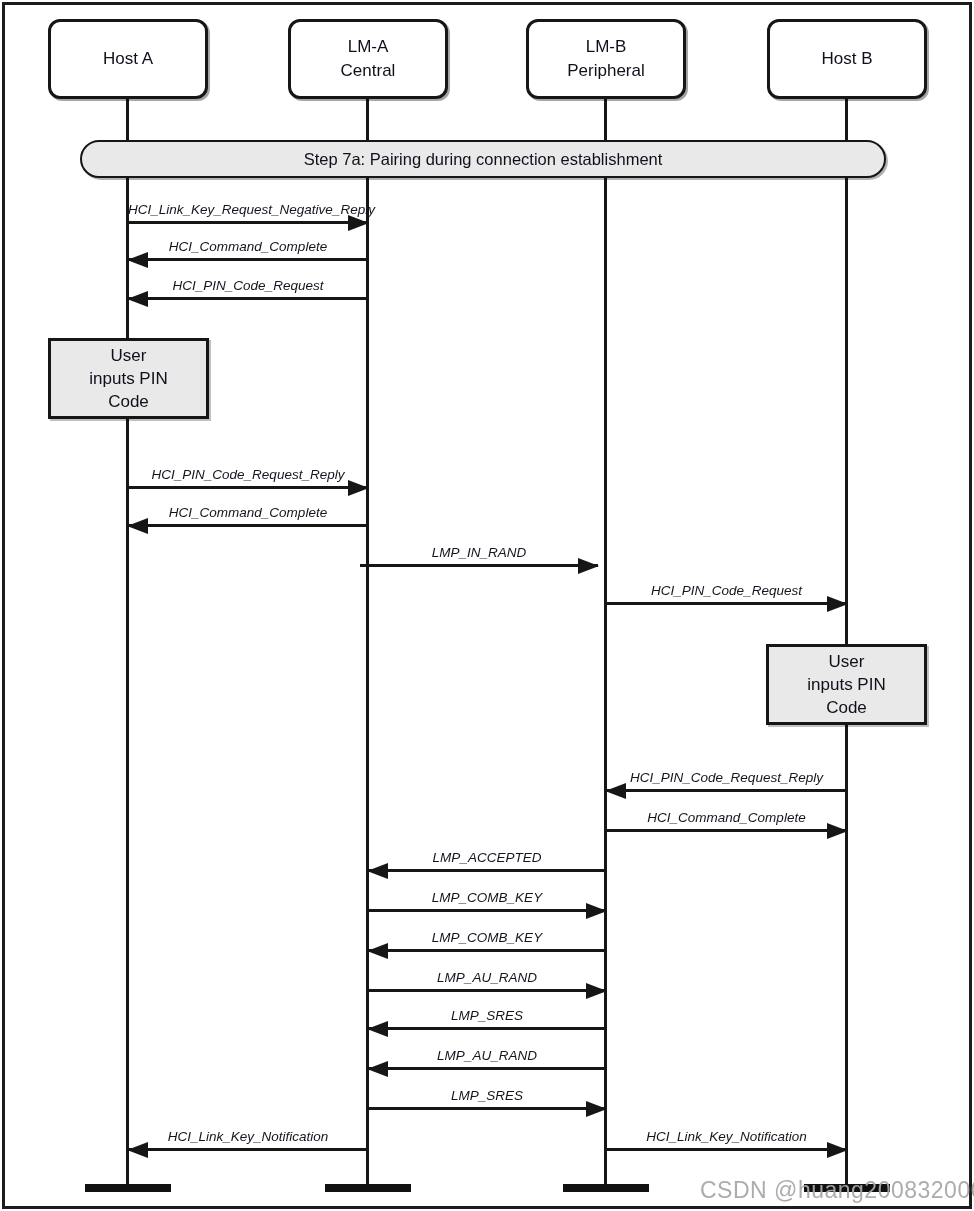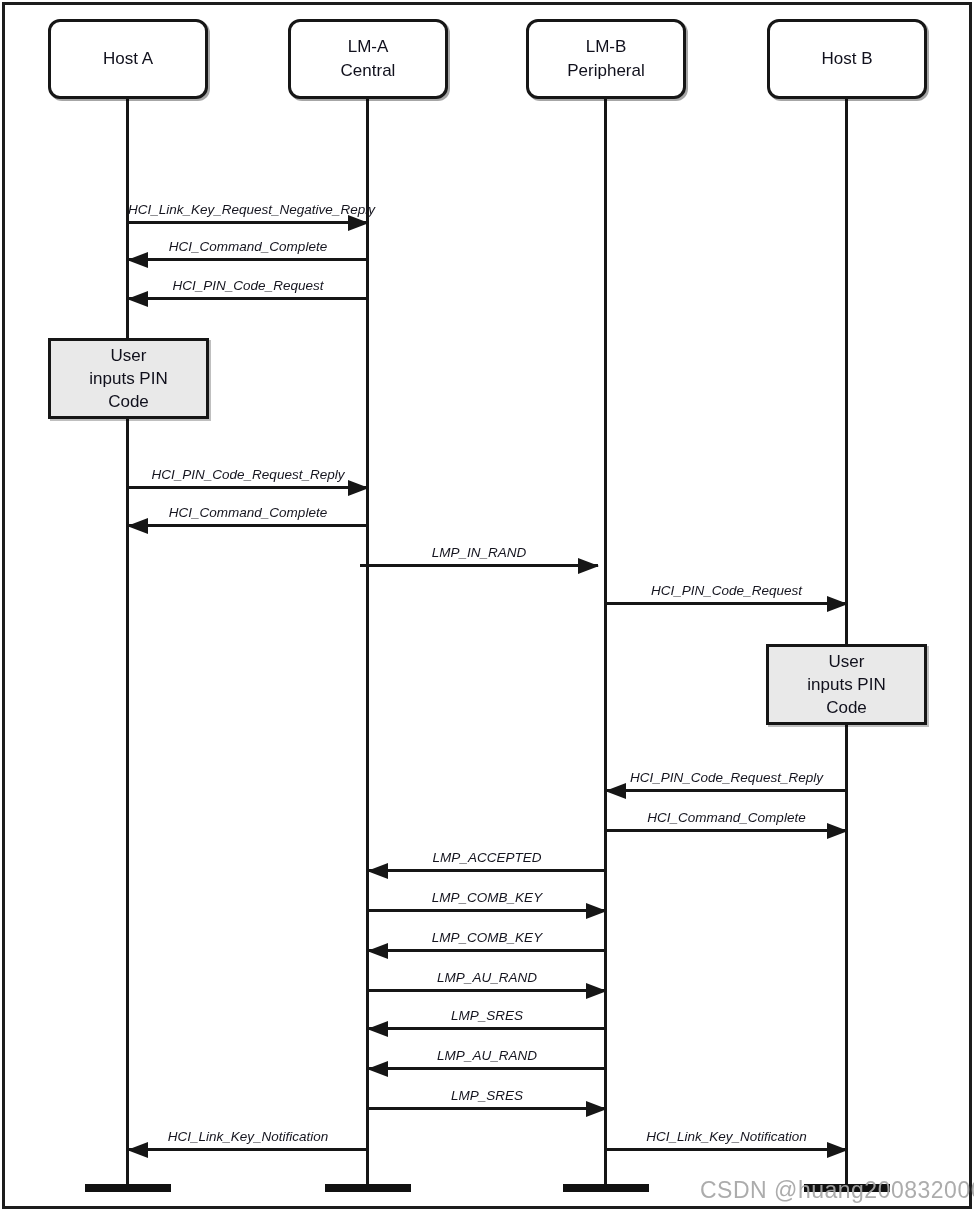--- a/index.html
+++ b/index.html
@@ -73,20 +73,23 @@
   </div>
   <div class="actor" style="left:767px">
     <span>Host B</span>
     <span></span>
   </div>
   <div class="actor" style="left:526px">
     <span>LM-B</span>
     <span>Peripheral</span>
   </div>
 
+  <div class="banner">
+    <span>Step 7a: Pairing during connection establishment</span>
+  </div>
 
   <div class="msg right" style="left:128px;width:240px;top:221px">
     <span class="lbl">HCI_Link_Key_Request_Negative_Reply</span>
     <div class="line"></div>
   </div>
   <div class="msg left" style="left:128px;width:240px;top:258px">
     <span class="lbl">HCI_Command_Complete</span>
     <div class="line"></div>
   </div>
   <div class="msg left" style="left:128px;width:240px;top:297px">

